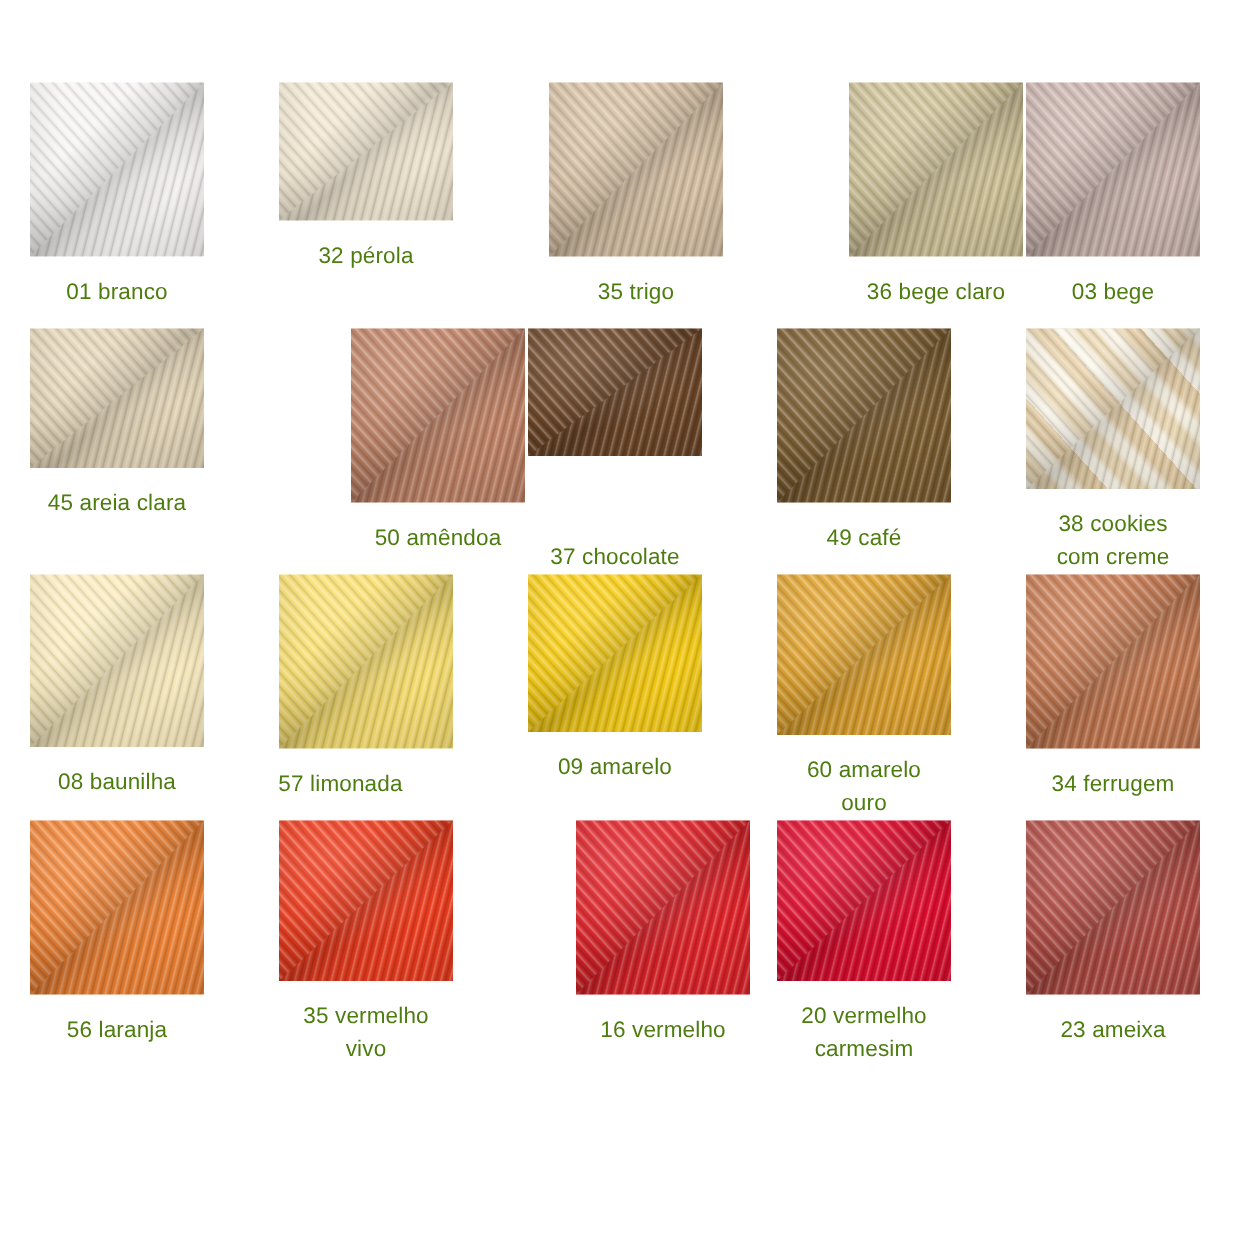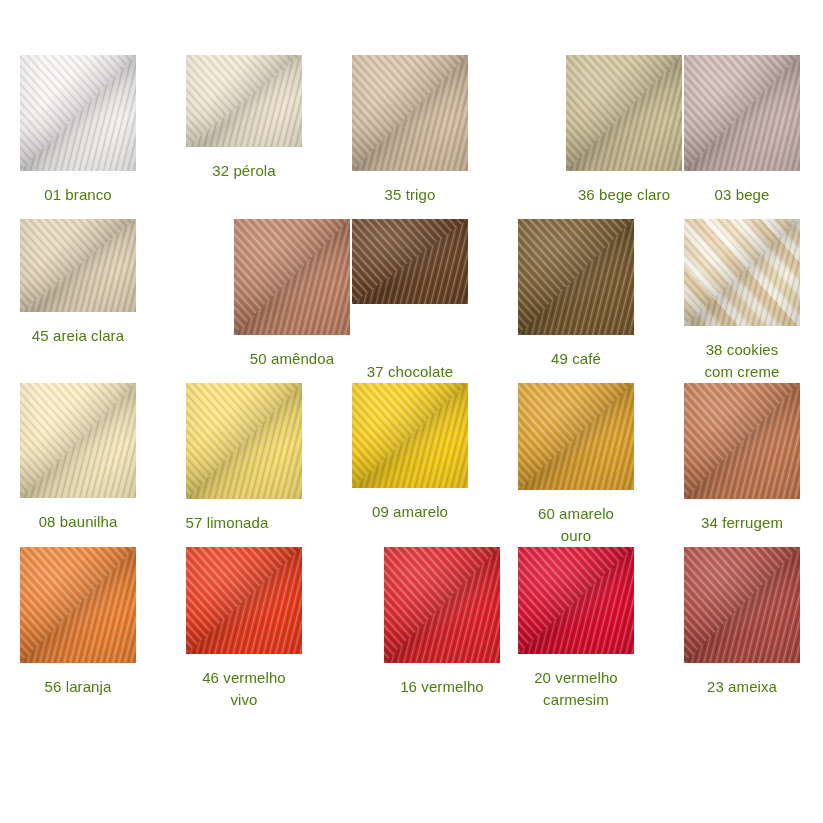--- a/index.html
+++ b/index.html
@@ -141,21 +141,21 @@
     <div class="swatch-cell" style="height: 127px;">
       <div class="yarn-tile" style="--base: #f1e6d0;">
         <div class="bands"></div>
         <div class="field-a"></div>
         <div class="field-b"></div>
         <div class="seam"></div>
         <div class="shade"></div>
       </div>
       <div class="swatch-label">32 pérola</div>
     </div>
-    <div class="swatch-cell" style="height: 164px;">
+    <div class="swatch-cell" style="height: 164px; margin-left: 14px;">
       <div class="yarn-tile" style="--base: #d6bfa2;">
         <div class="bands"></div>
         <div class="field-a"></div>
         <div class="field-b"></div>
         <div class="seam"></div>
         <div class="shade"></div>
       </div>
       <div class="swatch-label">35 trigo</div>
     </div>
     <div class="swatch-cell" style="height: 164px; margin-left: 48px;">
@@ -291,21 +291,21 @@
       <div class="swatch-label">56 laranja</div>
     </div>
     <div class="swatch-cell" style="height: 164px;">
       <div class="yarn-tile" style="--base: #ee3b1c;">
         <div class="bands"></div>
         <div class="field-a"></div>
         <div class="field-b"></div>
         <div class="seam"></div>
         <div class="shade"></div>
       </div>
-      <div class="swatch-label">46 vermelho
+      <div class="swatch-label">35 vermelho
 vivo</div>
     </div>
     <div class="swatch-cell" style="height: 164px; margin-left: 32px;">
       <div class="yarn-tile" style="--base: #e12228;">
         <div class="bands"></div>
         <div class="field-a"></div>
         <div class="field-b"></div>
         <div class="seam"></div>
         <div class="shade"></div>
       </div>

